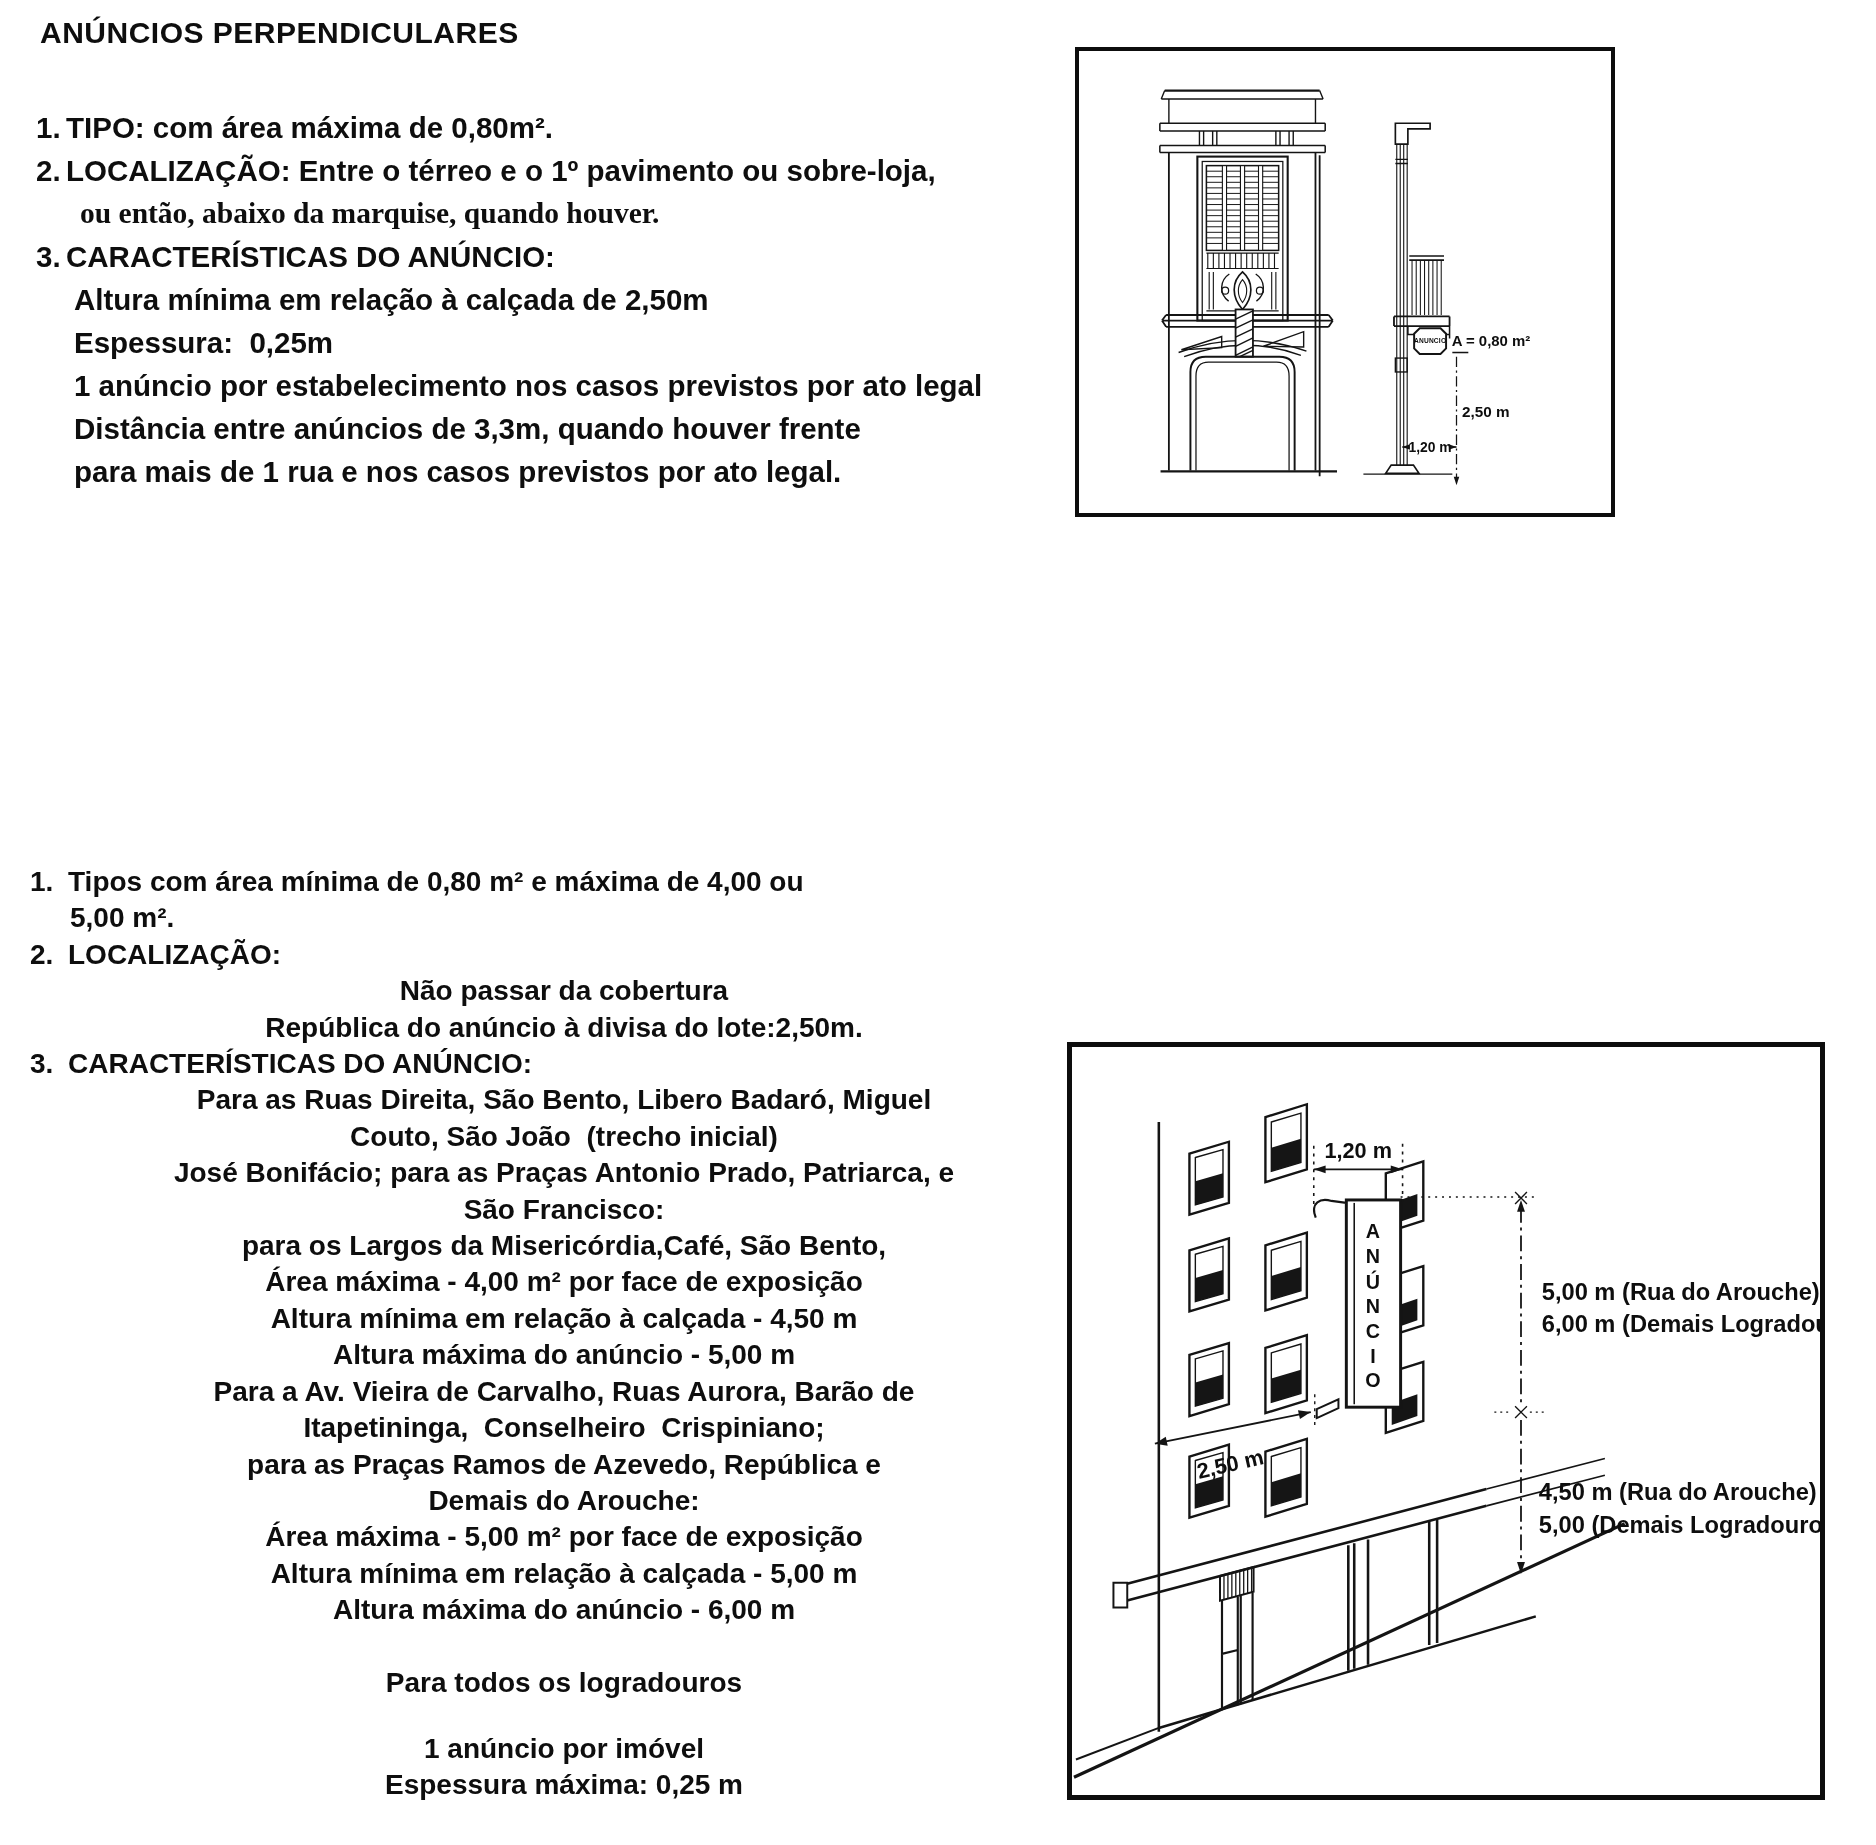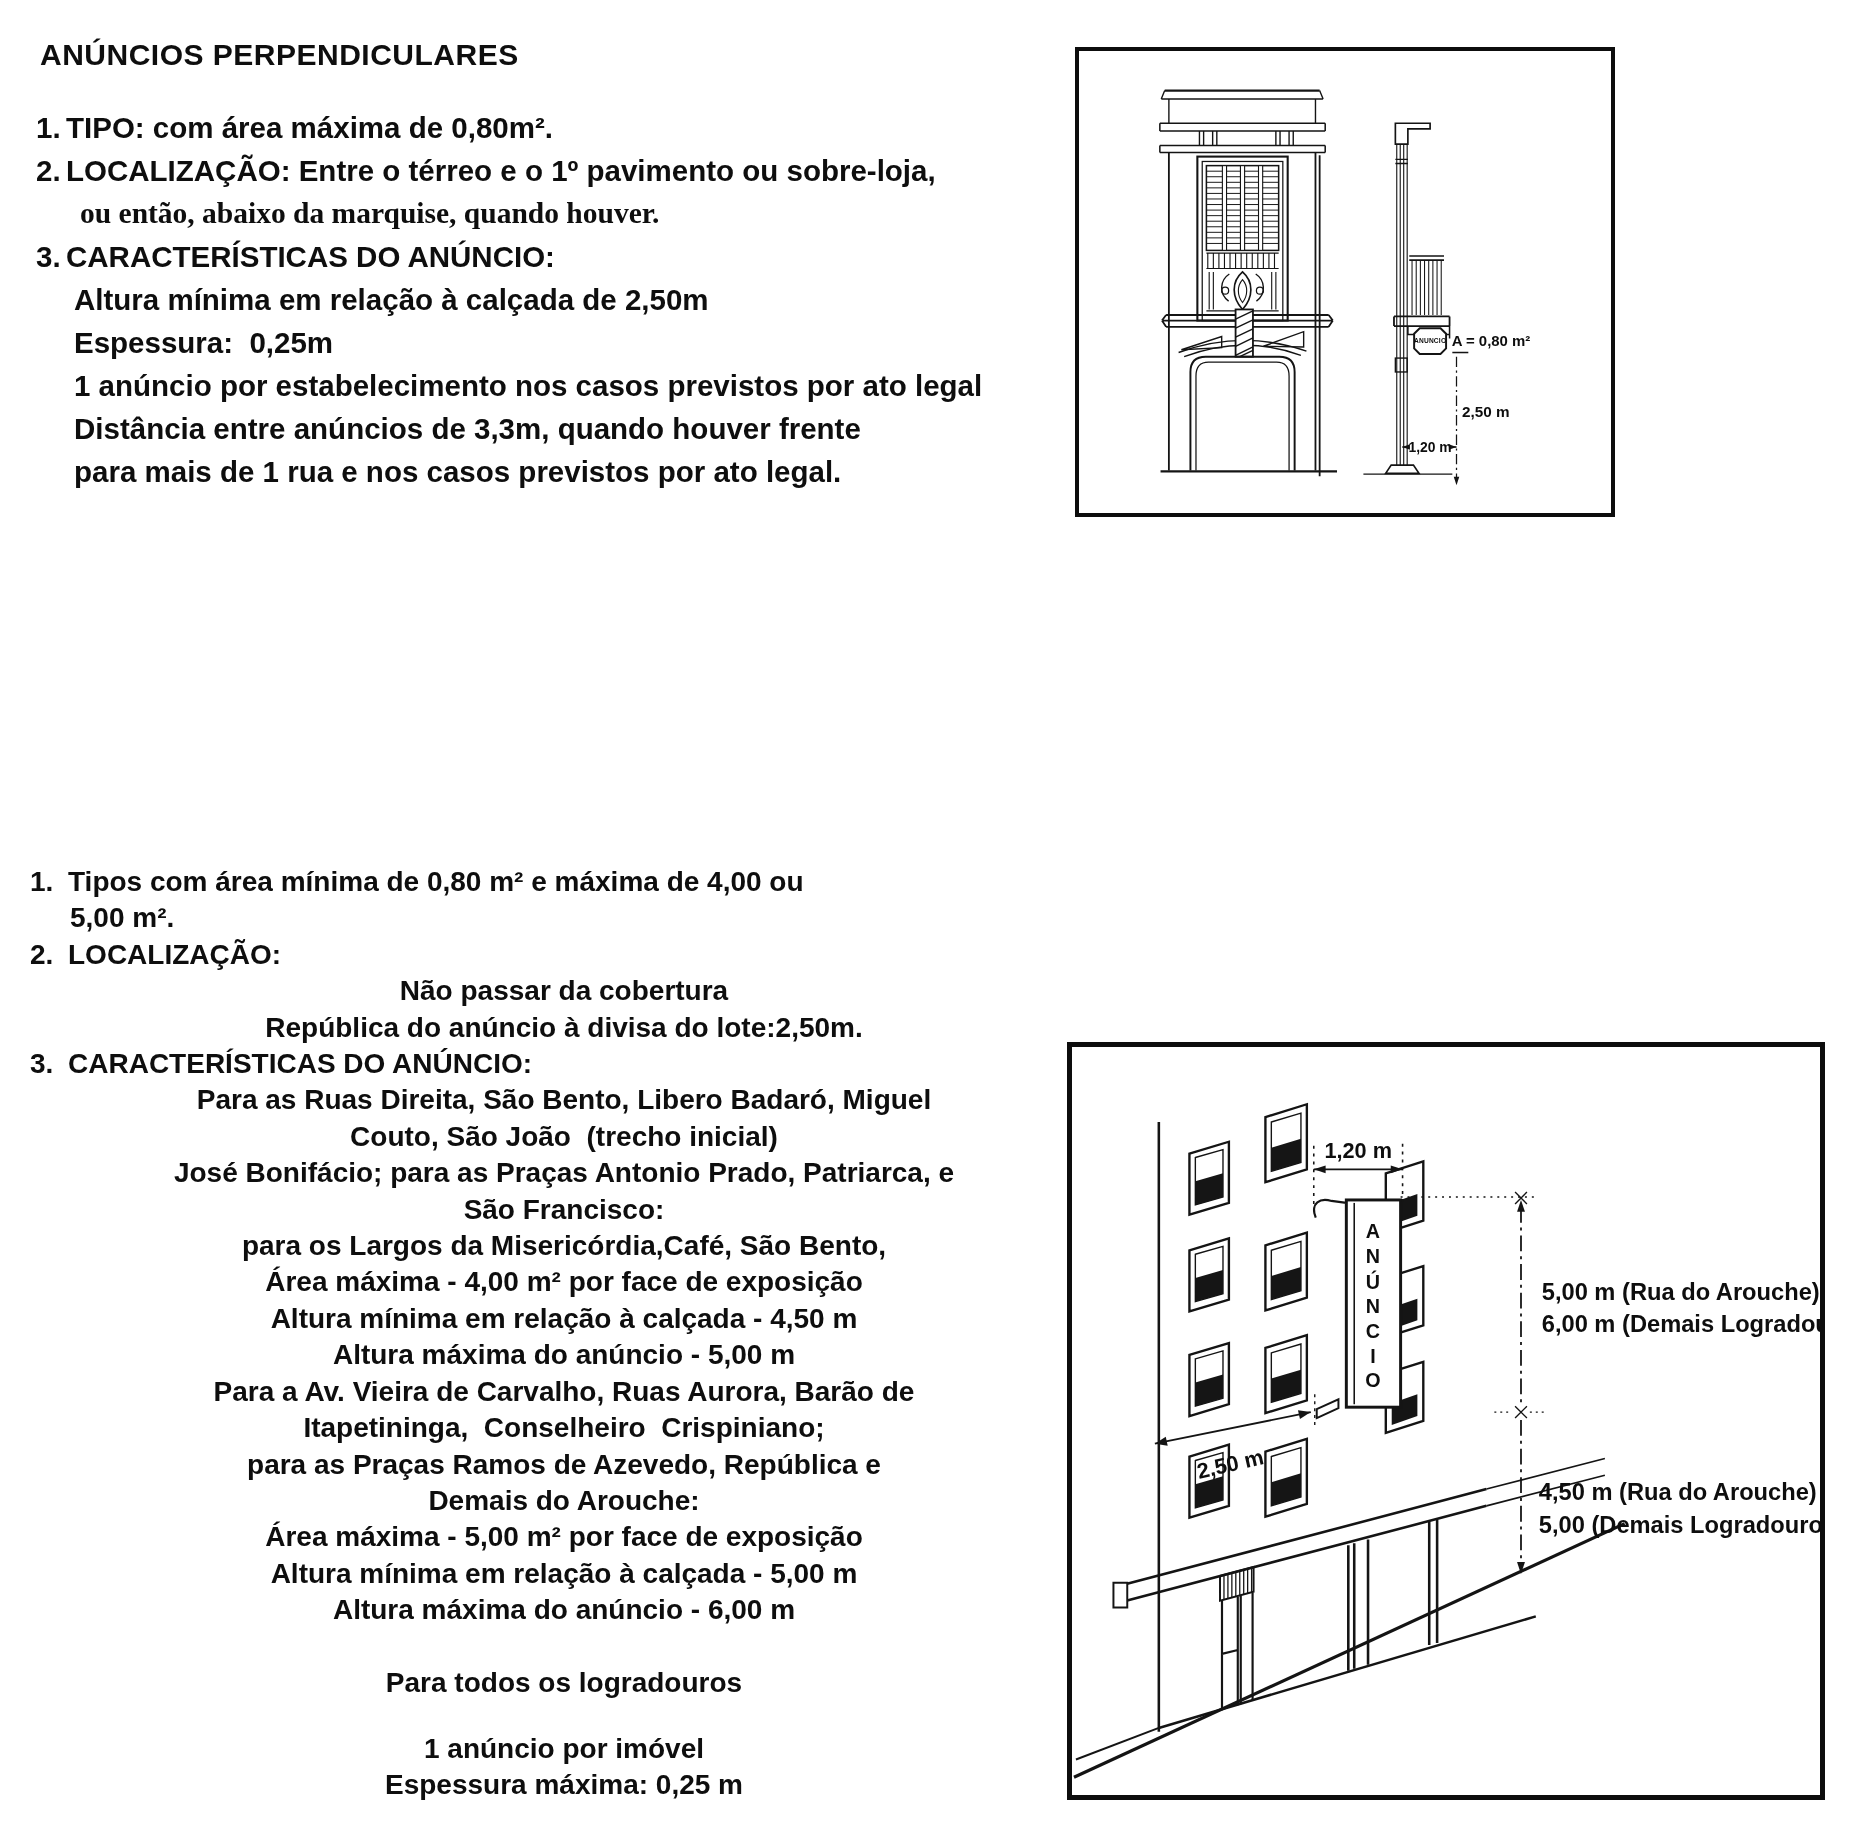--- a/index.html
+++ b/index.html
@@ -1,21 +1,21 @@
 <!DOCTYPE html>
 <html><head>
 <meta charset="utf-8">
 <style>
   html,body{margin:0;padding:0;background:#fff;}
   body{
     position:relative;width:1876px;height:1845px;overflow:hidden;
     font-family:"Liberation Sans",sans-serif;color:#0e0e0e;font-weight:600;
   }
   .abs{position:absolute;}
-  #doc-title{left:40px;top:38px;font-size:30px;letter-spacing:.5px;white-space:pre;}
+  #doc-title{left:40px;top:16px;font-size:30px;letter-spacing:.5px;white-space:pre;}
   .tblock{position:absolute;}
   #block1{left:36px;top:106px;font-size:29.5px;line-height:43px;width:1020px;}
   #block2{left:30px;top:864px;font-size:28px;line-height:36.4px;width:1030px;}
   .li{display:flex;}
   #block1 .num{flex:0 0 30px;}
   #block2 .num{flex:0 0 38px;}
   .txt{white-space:pre-wrap;}
   #block1 .cont{padding-left:44px;font-family:Liberation Serif, serif;}
   #block1 .det{padding-left:38px;}
   #block2 .cont{padding-left:40px;}

